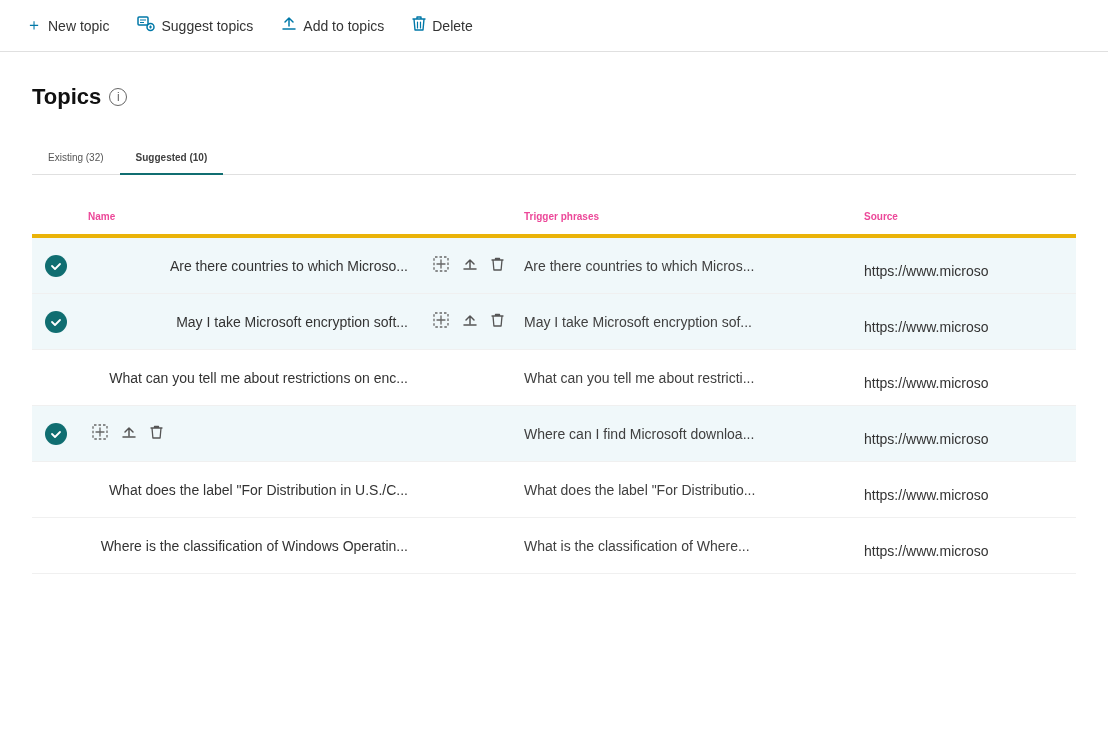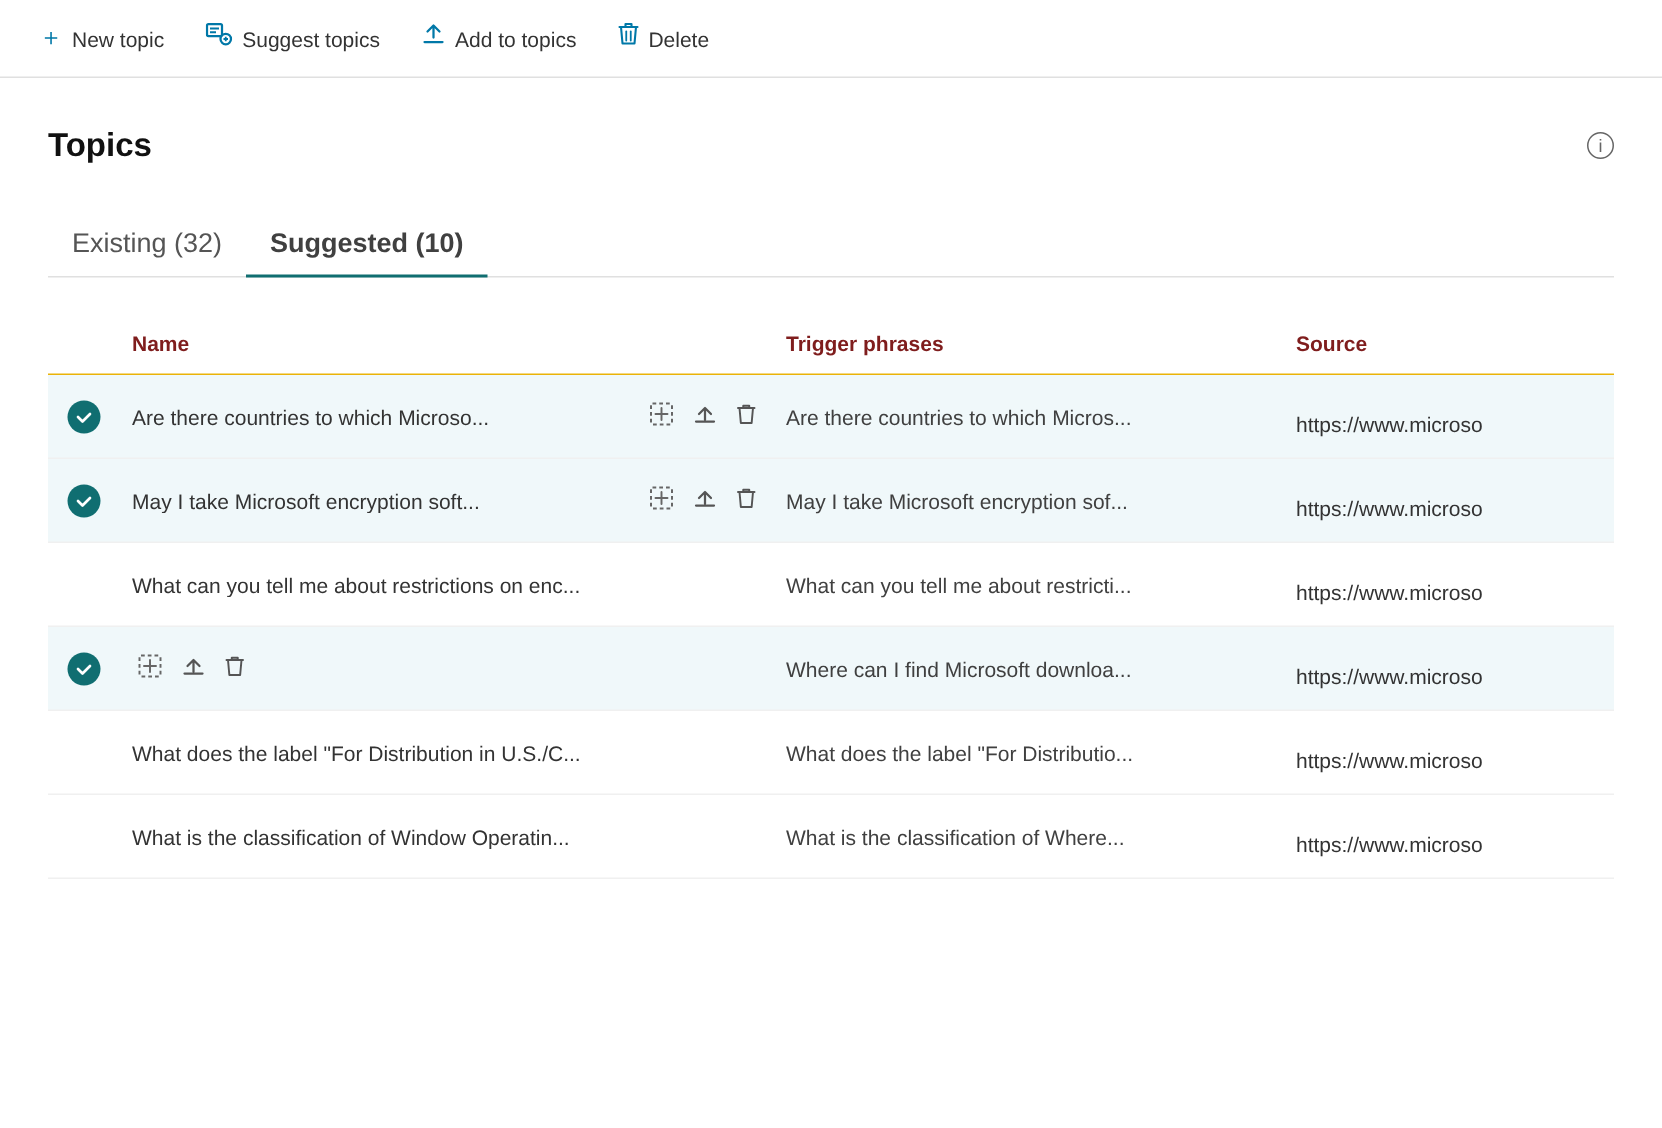--- a/index.html
+++ b/index.html
@@ -41,21 +41,20 @@
     
     .page-content {
       padding: 32px 32px 0 32px;
     }
 
     .page-title-row {
       display: flex;
       align-items: center;
       gap: 8px;
       margin-bottom: 32px;
-      justify-content: space-between;
     }
     .page-title {
       font-size: 22px;
       font-weight: 600;
       color: #111;
     }
     .info-icon {
       width: 18px;
       height: 18px;
       border: 1.5px solid #666;
@@ -71,43 +70,43 @@
     
     .tabs {
       display: flex;
       gap: 0;
       border-bottom: 1px solid #e0e0e0;
       margin-bottom: 24px;
     }
     .tab {
       padding: 10px 16px;
       cursor: pointer;
-      font-size: 18px;
+      font-size: 10px;
       color: #555;
       border-bottom: 2px solid transparent;
       margin-bottom: -1px;
     }
     .tab.active {
       color: #404040;
       border-bottom: 2px solid #106e71;
       font-weight: 600;
     }
 
     
     .table-container {
       width: 100%;
     }
     .table-header {
       display: grid;
       grid-template-columns: 48px 1fr 340px 220px;
       padding: 8px 0;
-      border-bottom: 1px solid #eab308;
+      border-bottom: 4px solid #eab308;
       font-weight: 600;
-      color: #7f1d1d;
-      font-size: 14px;
+      color: #ec4899;
+      font-size: 10px;
     }
     .table-header .col {
       padding: 4px 8px;
     }
 
     .table-row {
       display: grid;
       grid-template-columns: 48px 1fr 340px 220px;
       align-items: center;
       border-bottom: 1px solid #f0f0f0;
@@ -133,24 +132,25 @@
       justify-content: center;
     }
     .check-circle svg {
       width: 12px;
       height: 12px;
     }
 
     .row-name {
       display: flex;
       align-items: center;
-      gap: 6px;
+      gap: 21px;
       padding: 8px 8px;
       color: #333;
       font-size: 14px;
+      text-align: right;
     }
     .row-name-text {
       flex: 1;
       white-space: nowrap;
       overflow: hidden;
       text-overflow: ellipsis;
     }
     .row-actions {
       display: flex;
       gap: 6px;
@@ -411,21 +411,21 @@
           </button>
         </div>
       </div>
       <div class="row-trigger">What does the label "For Distributio...</div>
       <div class="row-source">https://www.microso</div>
     </div>
 
     <div class="table-row">
       <div class="row-check"></div>
       <div class="row-name">
-        <span class="row-name-text">What is the classification of Window Operatin...</span>
+        <span class="row-name-text">Where is the classification of Windows Operatin...</span>
         <div class="row-actions">
           <button class="action-btn">
             <svg width="16" height="16" viewBox="0 0 16 16" fill="none">
               <rect x="1" y="1" width="14" height="14" rx="1" stroke="#666" stroke-width="1.3" stroke-dasharray="2.5 2"></rect>
               <path d="M8 4v8M4 8h8" stroke="#666" stroke-width="1.3" stroke-linecap="round"></path>
             </svg>
           </button>
           <button class="action-btn">
             <svg width="14" height="16" viewBox="0 0 14 16" fill="none">
               <path d="M7 12V4M3 8l4-4 4 4" stroke="#555" stroke-width="1.5" stroke-linecap="round" stroke-linejoin="round" fill="none"></path>

